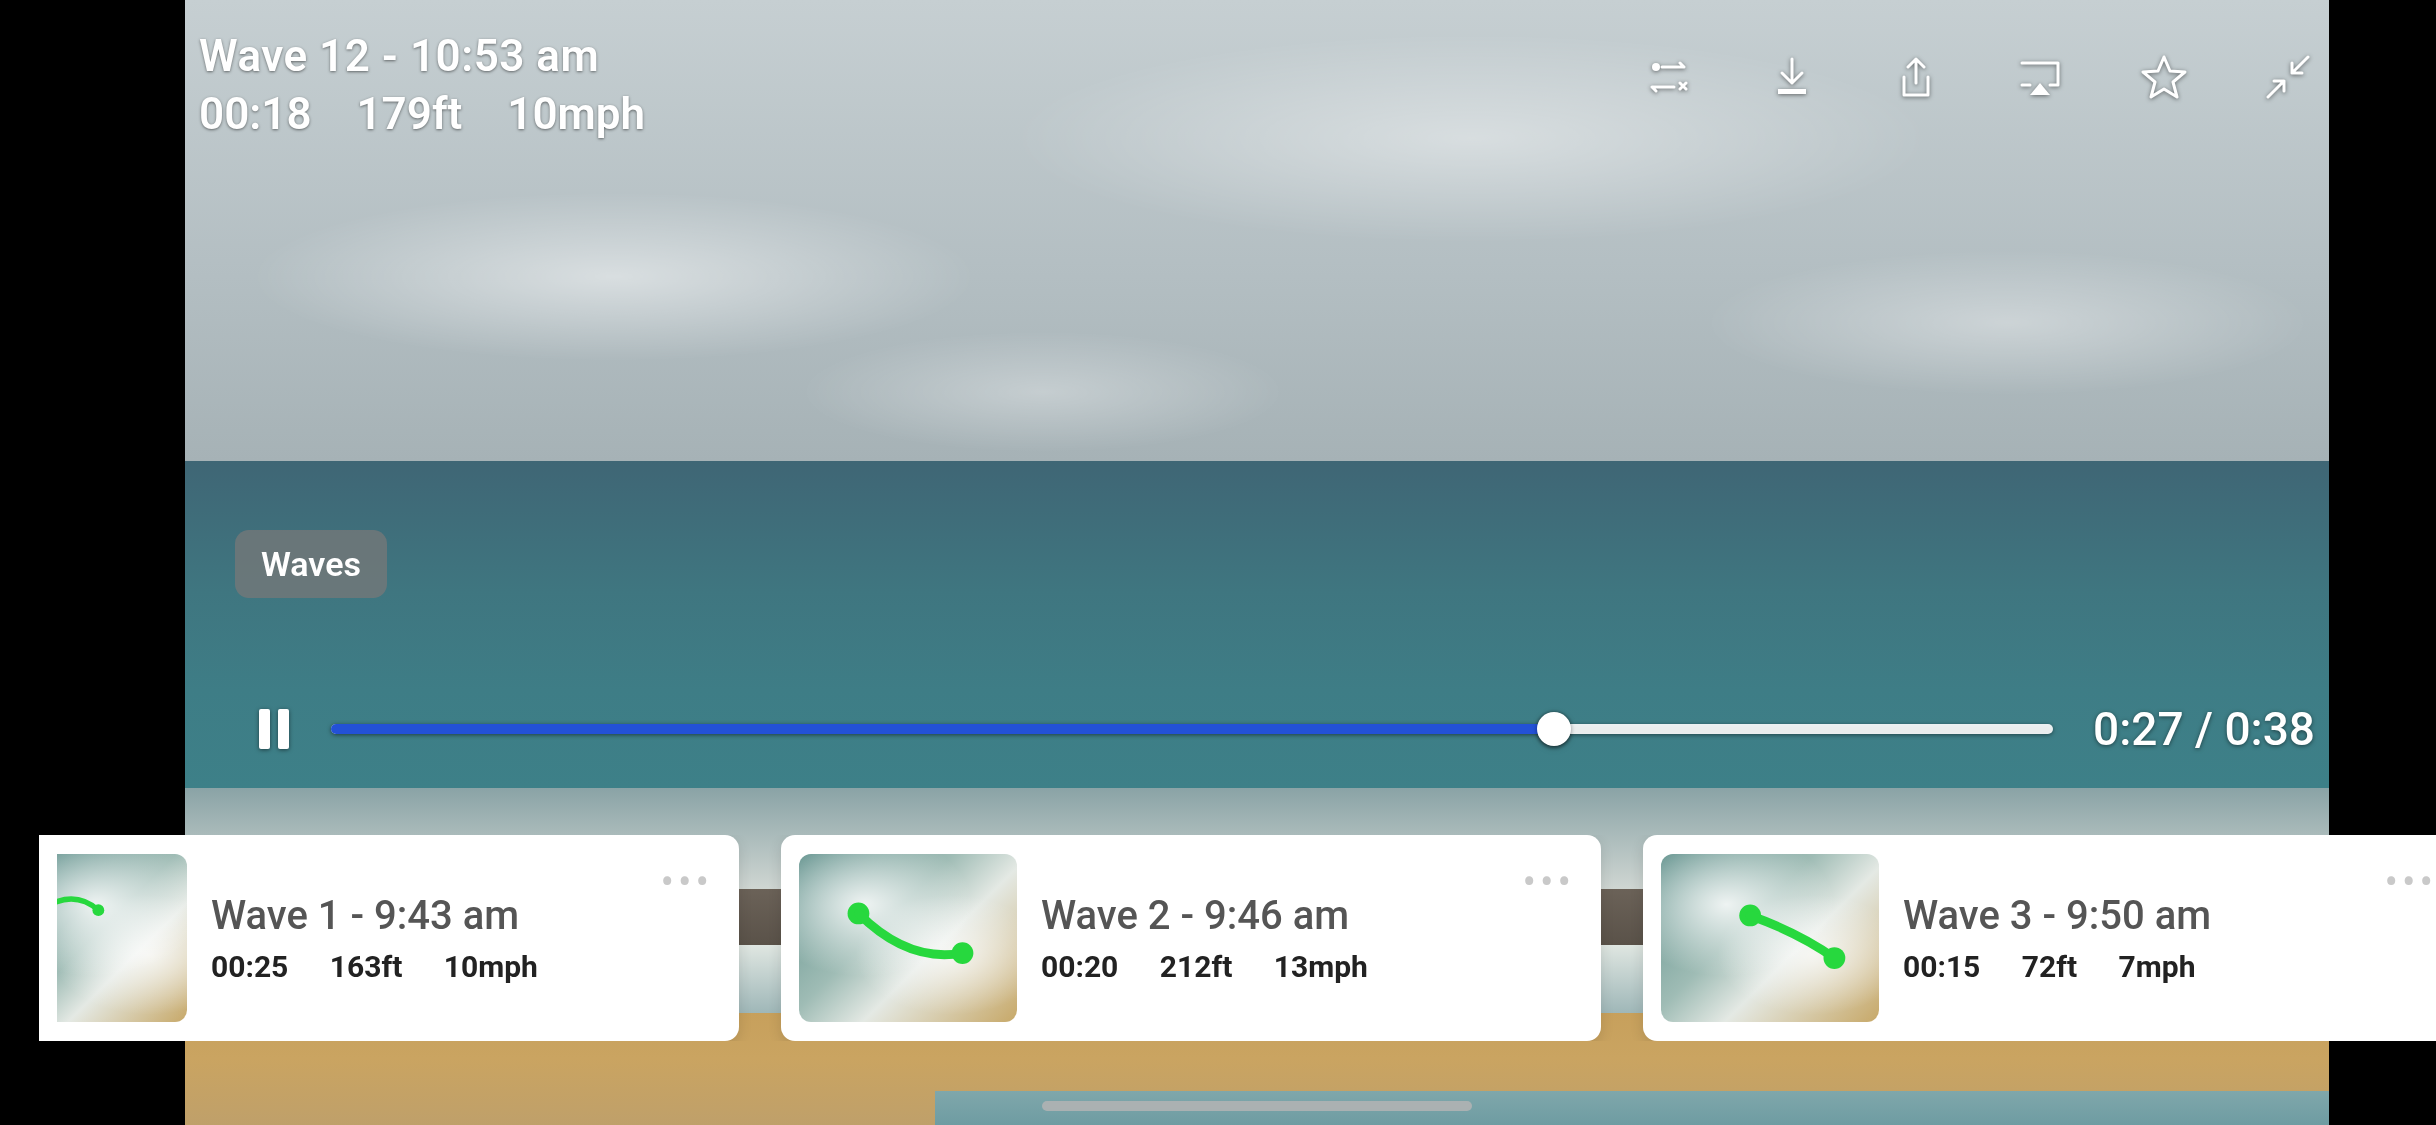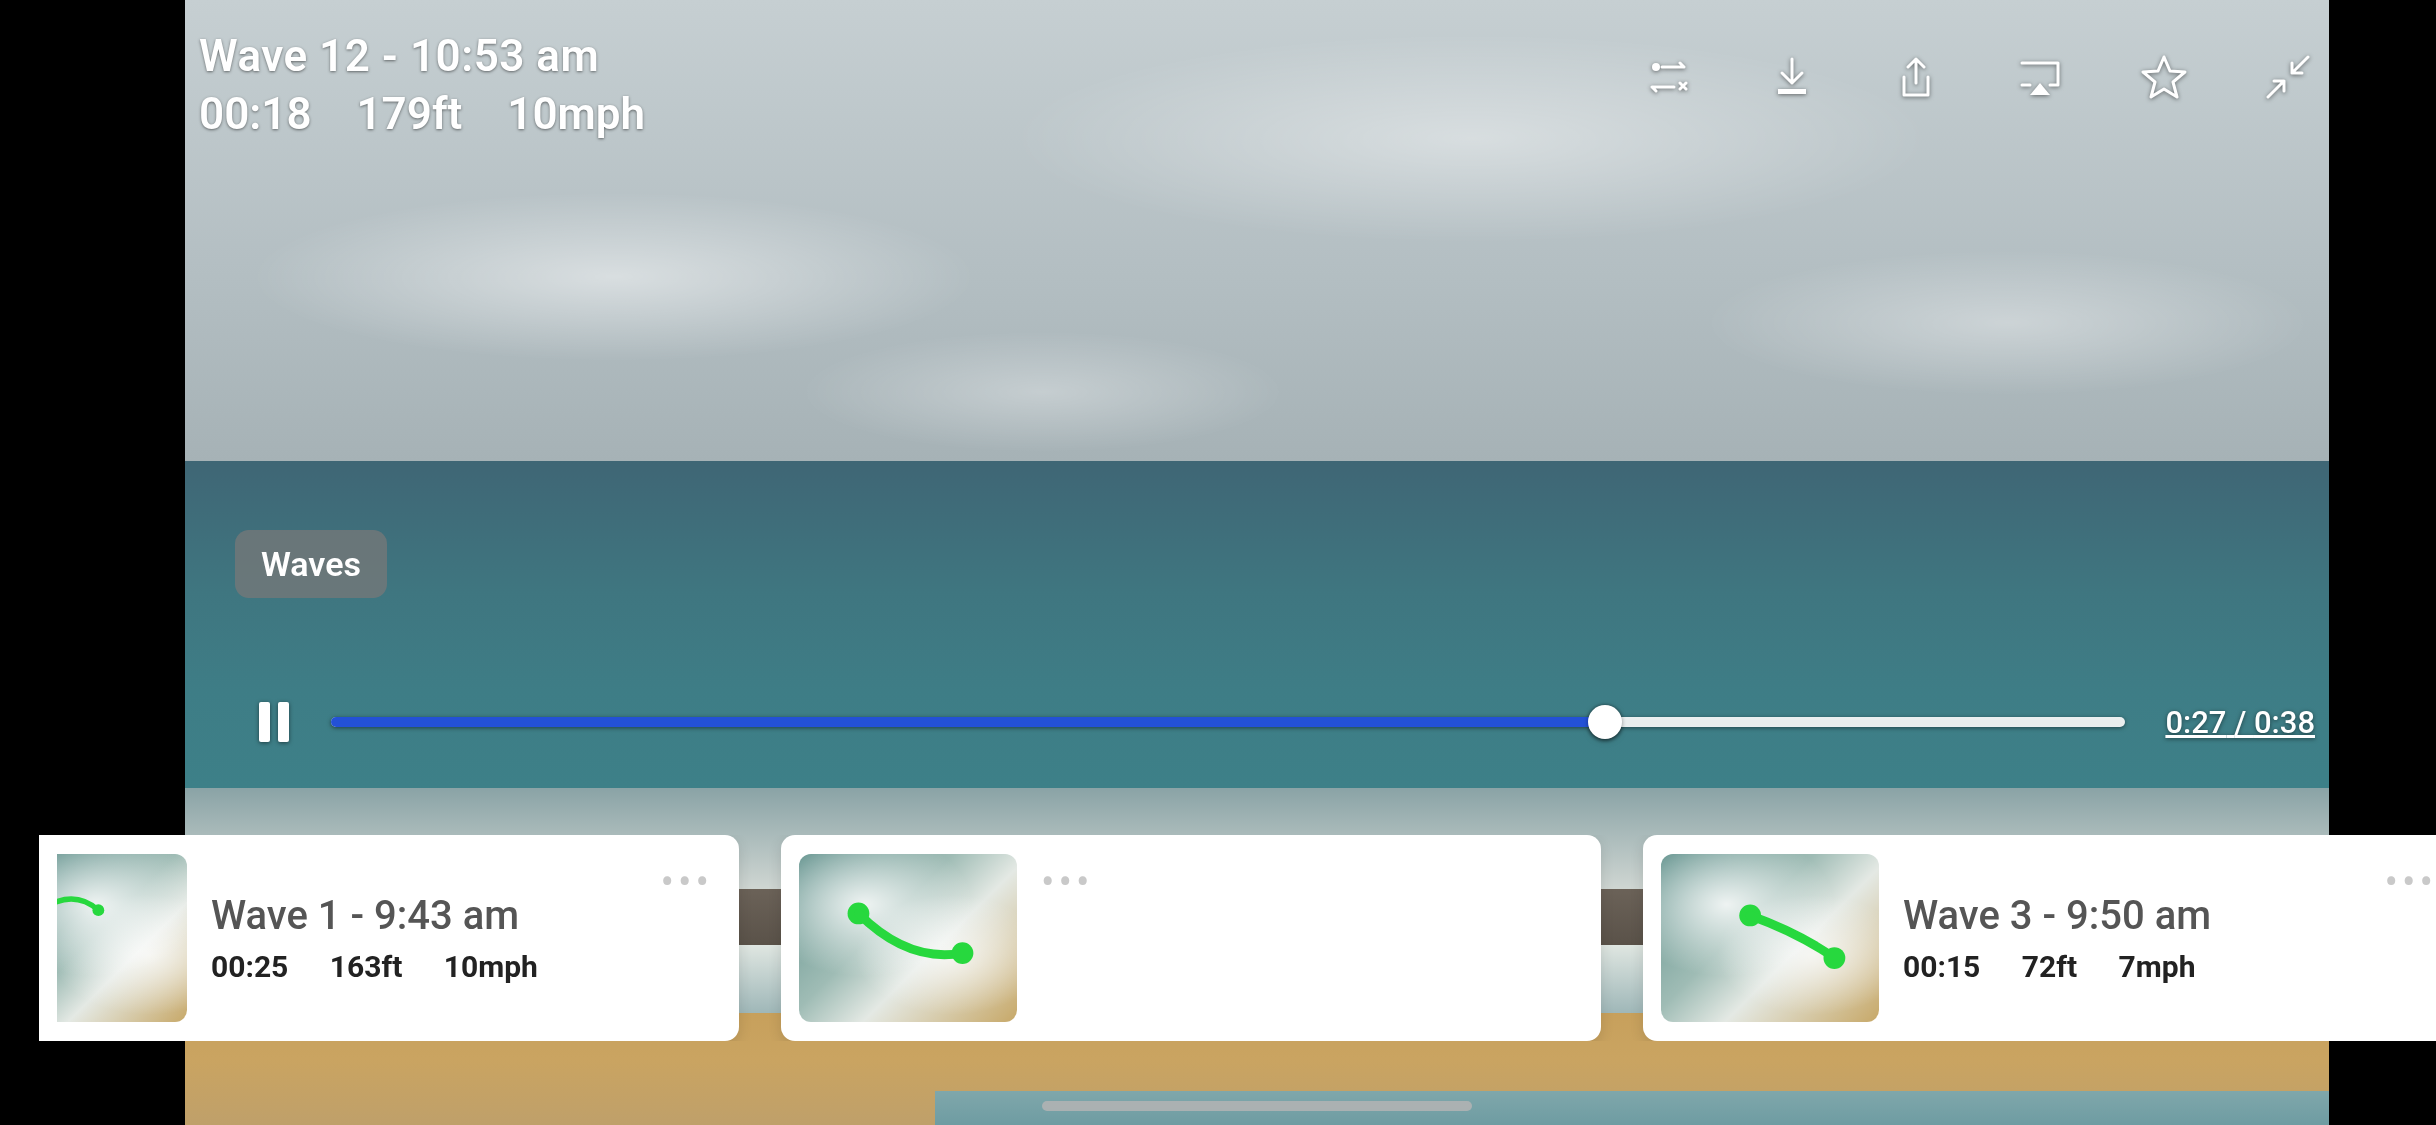--- a/index.html
+++ b/index.html
@@ -114,21 +114,21 @@
     border-radius:5px;
   }
   .track .thumb {
     position:absolute; top:50%;
     width:34px; height:34px; border-radius:50%;
     background:#fff;
     transform: translate(-50%,-50%);
     box-shadow: 0 1px 4px rgba(0,0,0,.4);
   }
   .time {
-    font-size: 31px; font-weight:500; white-space:nowrap;text-decoration:underline;
+    font-size: 46px; font-weight:500; white-space:nowrap;
   }
 
   
   .strip {
     position:absolute;
     left:0; right:0;
     top: 835px;
     height: 206px;
     display:flex;
     gap: 42px;
@@ -287,20 +287,28 @@
     </div>
 
     <div class="card">
       <div class="thumb-img">
         <svg viewBox="0 0 220 170">
             <circle cx="60" cy="60" r="11" fill="#27d83e"></circle>
             <path d="M60 60 Q 110 110 165 100" stroke="#27d83e" stroke-width="9" fill="none" stroke-linecap="round"></path>
             <circle cx="165" cy="100" r="11" fill="#27d83e"></circle>
           </svg>
       </div>
+      <div class="card-text">
+        <div class="ct-line1">Wave  2 - 9:46 am</div>
+        <div class="ct-line2">
+          <span>00:20</span>
+          <span>212ft</span>
+          <span>13mph</span>
+        </div>
+      </div>
       <div class="dots">•••</div>
     </div>
 
     <div class="card">
       <div class="thumb-img">
         <svg viewBox="0 0 220 170">
             <circle cx="90" cy="62" r="11" fill="#27d83e"></circle>
             <path d="M90 62 Q 140 80 175 105" stroke="#27d83e" stroke-width="9" fill="none" stroke-linecap="round"></path>
             <circle cx="175" cy="105" r="11" fill="#27d83e"></circle>
           </svg>

